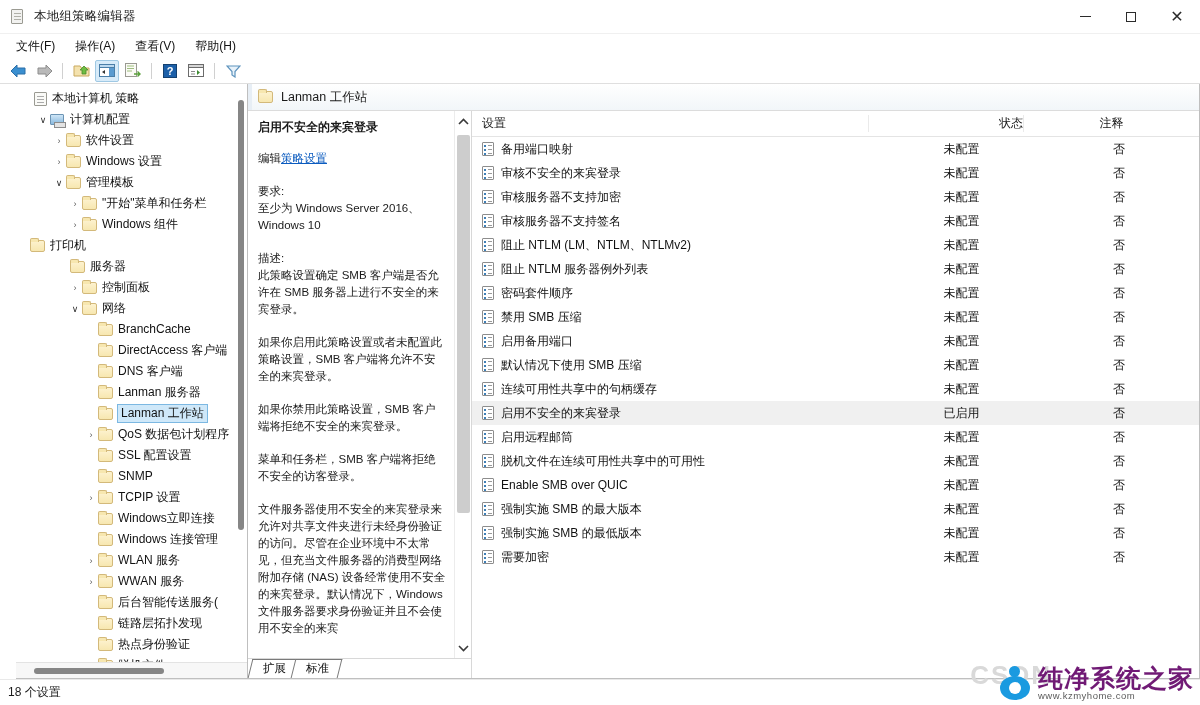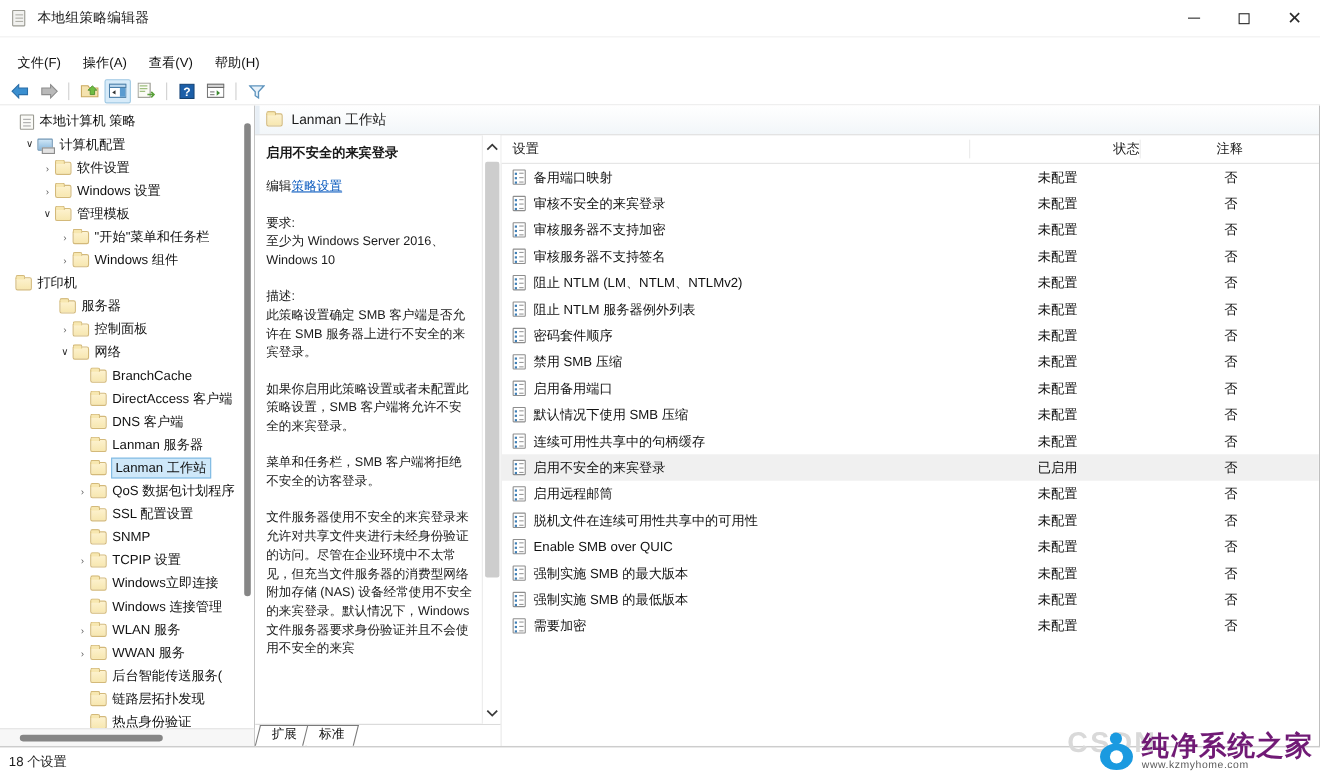--- a/index.html
+++ b/index.html
@@ -65,25 +65,24 @@
     font-size: 13px;
   }
   .win-btn .minglyph { display: block; width: 11px; height: 1px; background: #2b2b2b; }
   .win-btn .maxglyph { display: block; width: 10px; height: 10px; border: 1px solid #2b2b2b; }
   .win-btn .closeglyph { font-size: 16px; line-height: 1; font-family: "DejaVu Sans", sans-serif; }
 
   
   .menubar {
     height: 24px;
     display: flex;
-    align-items: flex-start;
+    align-items: center;
     padding-left: 6px;
     background: #ffffff;
     flex: none;
-    margin-top: 12px;
   }
   .menu-item {
     font-size: 12px;
     color: #111;
     padding: 3px 10px;
     white-space: nowrap;
   }
 
   
   .toolbar {
@@ -104,20 +103,21 @@
   }
   .tb-btn.active { background: #d7ebf9; border: 1px solid #9fc8e3; }
   .tb-sep { width: 1px; height: 16px; background: #d0d0d0; margin: 0 4px; }
 
   
   .body {
     flex: 1;
     display: flex;
     min-height: 0;
     background: #ffffff;
+    margin-left: 16px;
   }
 
   
   .tree-pane {
     width: 232px;
     flex: none;
     border: 1px solid #bfbfbf;
     border-top: none; border-left: none;
     display: flex;
     flex-direction: column;
@@ -364,21 +364,21 @@
     color: #1a1a1a;
     border-bottom: 1px solid #e4e4e4;
     background: #ffffff;
   }
   .col-setting { flex: 1; padding-left: 10px; min-width: 0; }
   .col-state {
     width: 155px; flex: none; text-align: right;
     border-left: 1px solid #eaeaea;
   }
   .col-comment {
-    width: 163px; flex: none; text-align: center;
+    width: 176px; flex: none; text-align: center;
     border-left: 1px solid #eaeaea;
   }
   .list-body {
     flex: 1;
     overflow: hidden;
     min-height: 0;
   }
   .list-row {
     height: 24px;
     display: flex;
@@ -731,20 +731,21 @@
             <div class="desc-body">
               <div class="desc-title">启用不安全的来宾登录</div>
               <div class="desc-editline">
                 <span>编辑</span><a class="desc-link" href="#">策略设置</a>
               </div>
               <div class="desc-p tight">要求:</div>
               <div class="desc-p">至少为 Windows Server 2016、Windows 10</div>
               <div class="desc-p tight">描述:</div>
               <div class="desc-p">此策略设置确定 SMB 客户端是否允许在 SMB 服务器上进行不安全的来宾登录。</div>
               <div class="desc-p">如果你启用此策略设置或者未配置此策略设置，SMB 客户端将允许不安全的来宾登录。</div>
+              <div class="desc-p">如果你禁用此策略设置，SMB 客户端将拒绝不安全的来宾登录。</div>
               <div class="desc-p">菜单和任务栏，SMB 客户端将拒绝不安全的访客登录。</div>
               <div class="desc-p">文件服务器使用不安全的来宾登录来允许对共享文件夹进行未经身份验证的访问。尽管在企业环境中不太常见，但充当文件服务器的消费型网络附加存储 (NAS) 设备经常使用不安全的来宾登录。默认情况下，Windows 文件服务器要求身份验证并且不会使用不安全的来宾</div>
             </div>
             <div class="desc-vscroll">
               <div class="sb-arrow up">
                 <svg width="11" height="8" viewBox="0 0 11 8">
                     <path d="M1 6 L5.5 1.5 L10 6" stroke="#3a3a3a" stroke-width="1.6" fill="none"></path>
                   </svg>
               </div>
               <div class="sb-thumb" style="top:24px; height:378px;"></div>

